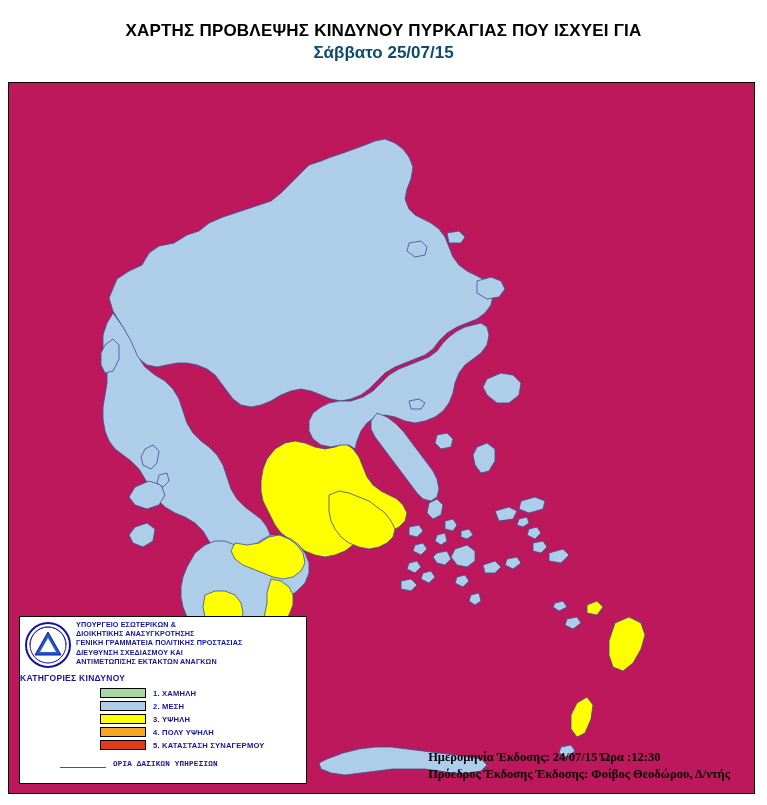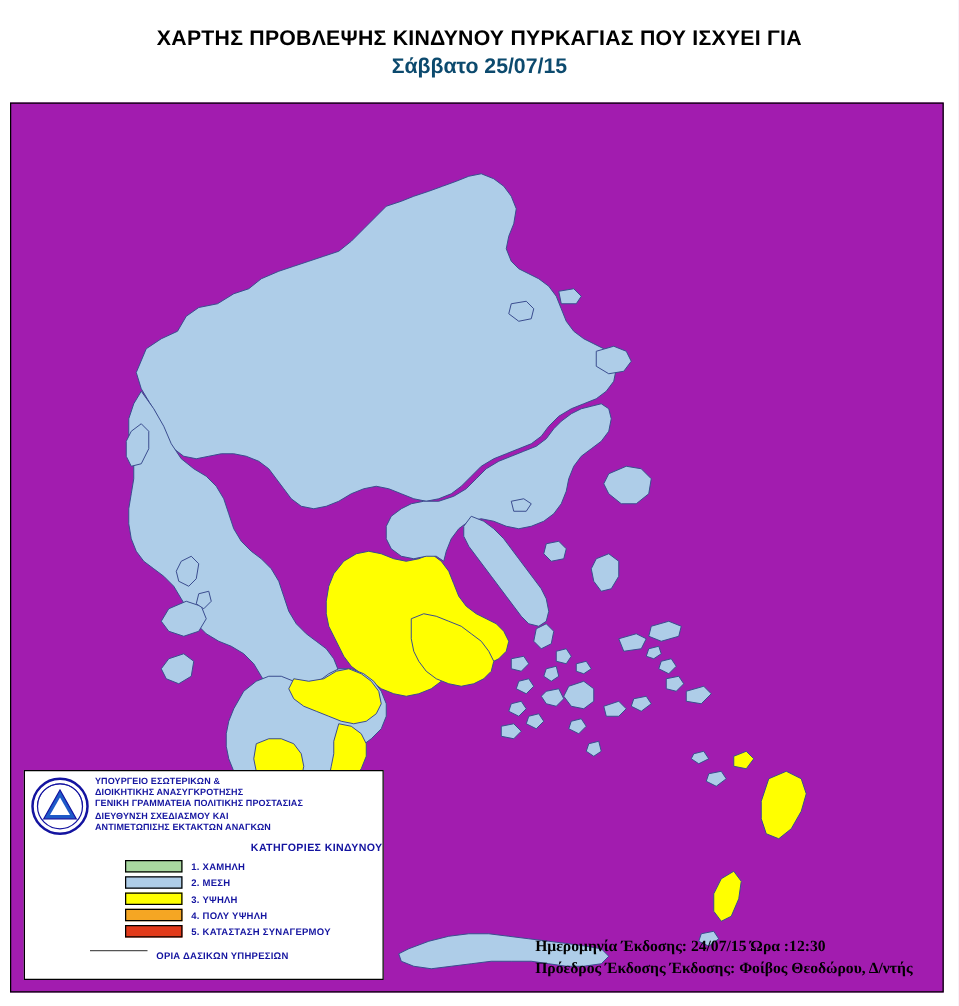--- a/index.html
+++ b/index.html
@@ -38,21 +38,21 @@
     color: #0c4a6e;
     line-height: 22px;
   }
   .map-frame {
     position: absolute;
     left: 8px;
     top: 82px;
     width: 747px;
     height: 712px;
     border: 1px solid #000;
-    background: #a21caf;
+    background: #be185d;
     box-sizing: border-box;
     overflow: hidden;
   }
   .map-svg {
     position: absolute;
     left: 0; top: 0;
   }
   
   .legend {
     position: absolute;
@@ -85,21 +85,21 @@
     font-size: 7.2px;
     font-weight: bold;
     color: #1414a0;
     line-height: 9.2px;
     letter-spacing: 0.1px;
   }
   .legend-cat-title {
     position: absolute;
     left: 0; top: 56px;
     width: 286px;
-    text-align: right;
+    text-align: left;
     font-size: 8.5px;
     font-weight: bold;
     color: #1414a0;
     letter-spacing: 0.3px;
   }
   .legend-rows {
     position: absolute;
     left: 40px;
     top: 70px;
     width: 240px;
@@ -119,24 +119,25 @@
     margin-right: 7px;
   }
   .legend-label {
     font-size: 7.6px;
     font-weight: bold;
     color: #1414a0;
     letter-spacing: 0.2px;
   }
   .legend-foot {
     position: absolute;
-    left: 52px;
+    left: 40px;
     top: 143px;
     display: flex;
-    align-items: flex-start;
+    align-items: flex-end;
+    font-family: Liberation Mono, monospace;
   }
   .legend-line {
     width: 46px;
     height: 0;
     border-top: 1.4px solid #555;
     margin-right: 7px;
   }
   .legend-foot-label {
     font-size: 7.6px;
     font-weight: bold;

